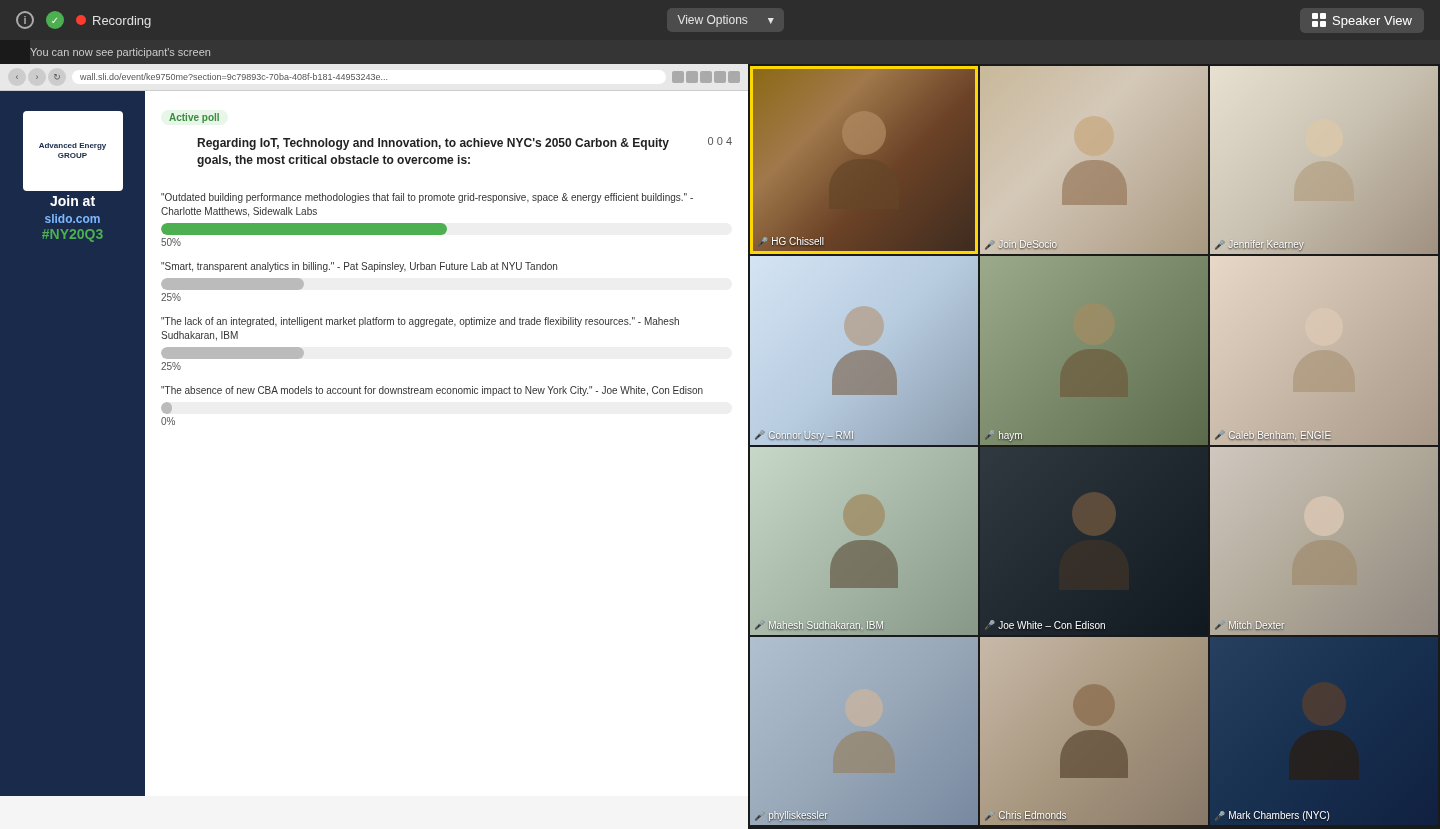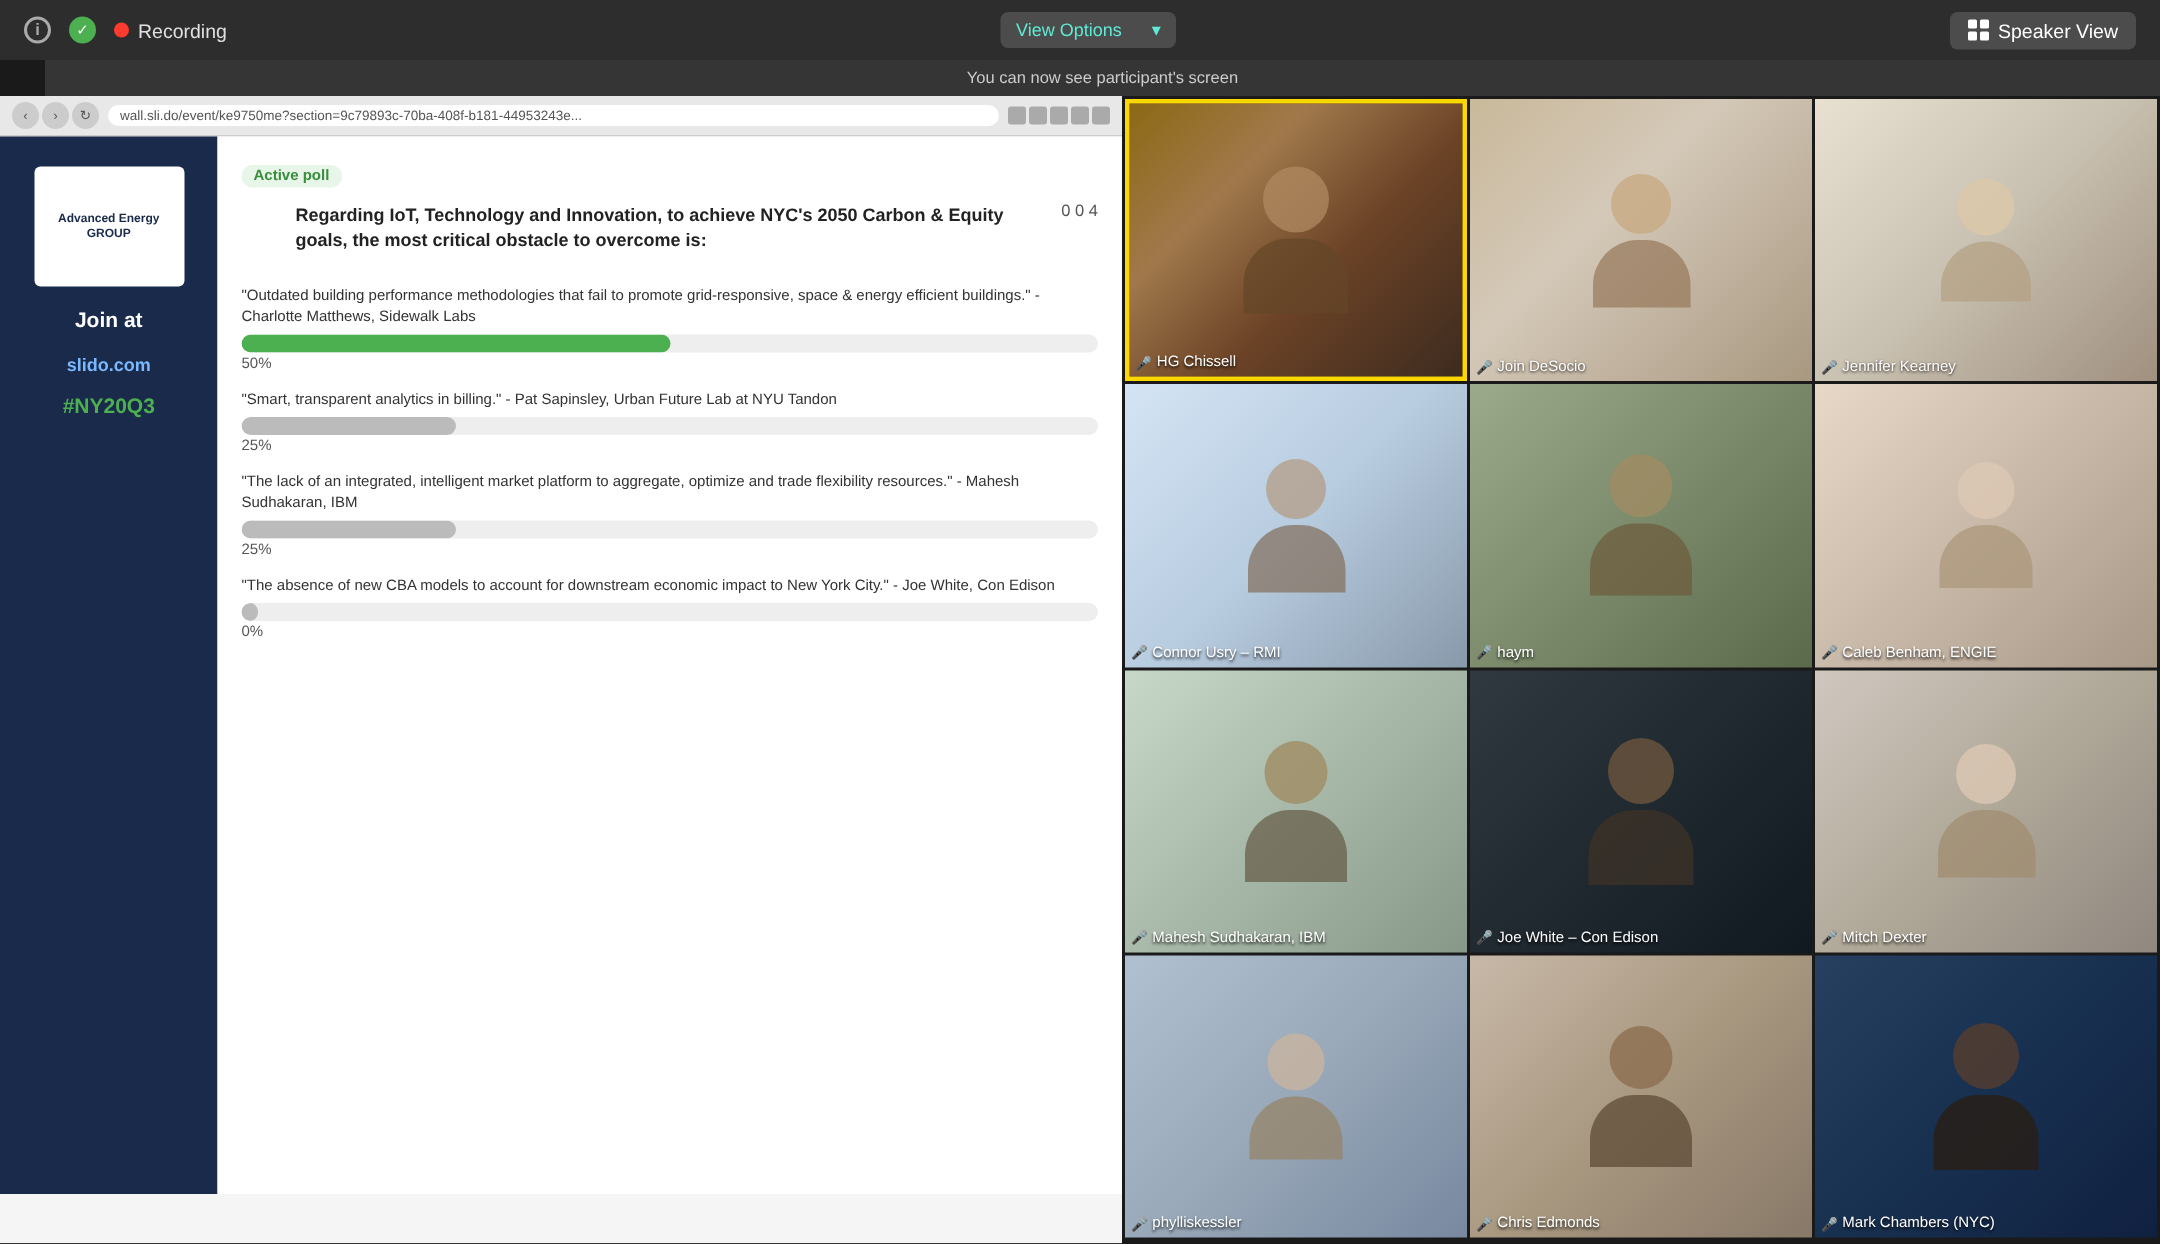--- a/index.html
+++ b/index.html
@@ -68,21 +68,21 @@
     }
     .screen-share-banner .green-dot {
       width: 8px; height: 8px;
       background: #4CAF50;
       border-radius: 50%;
     }
     .view-options-btn {
       background: rgba(255,255,255,0.15);
       border: none;
       border-radius: 5px;
-      color: #5eead4;
+      color: #e5e5e5;
       padding: 5px 10px;
       font-size: 12px;
       cursor: pointer;
       display: flex;
       align-items: center;
       gap: 20px;
     }
     .speaker-view-btn {
       display: flex;
       align-items: center;
@@ -107,21 +107,21 @@
     }
 
     
     #sub-banner {
       position: absolute;
       top: 40px; left: 0; right: 0;
       height: 24px;
       background: rgba(80,80,80,0.5);
       display: flex;
       align-items: center;
-      justify-content: center;
+      justify-content: flex-start;
       color: #ccc;
       font-size: 11px;
       margin-left: 30px;
     }
 
     
     #main-content {
       position: absolute;
       top: 64px; left: 0; right: 0; bottom: 0;
       display: flex;
@@ -219,21 +219,20 @@
       display: flex;
       height: calc(100% - 60px);
     }
     .slido-left {
       width: 145px;
       background: #1a2a4a;
       padding: 20px 12px;
       display: flex;
       flex-direction: column;
       align-items: center;
-      gap: 12px;
     }
     .aeg-logo {
       width: 100px;
       height: 80px;
       background: white;
       border-radius: 4px;
       display: flex;
       flex-direction: column;
       align-items: center;
       justify-content: center;

